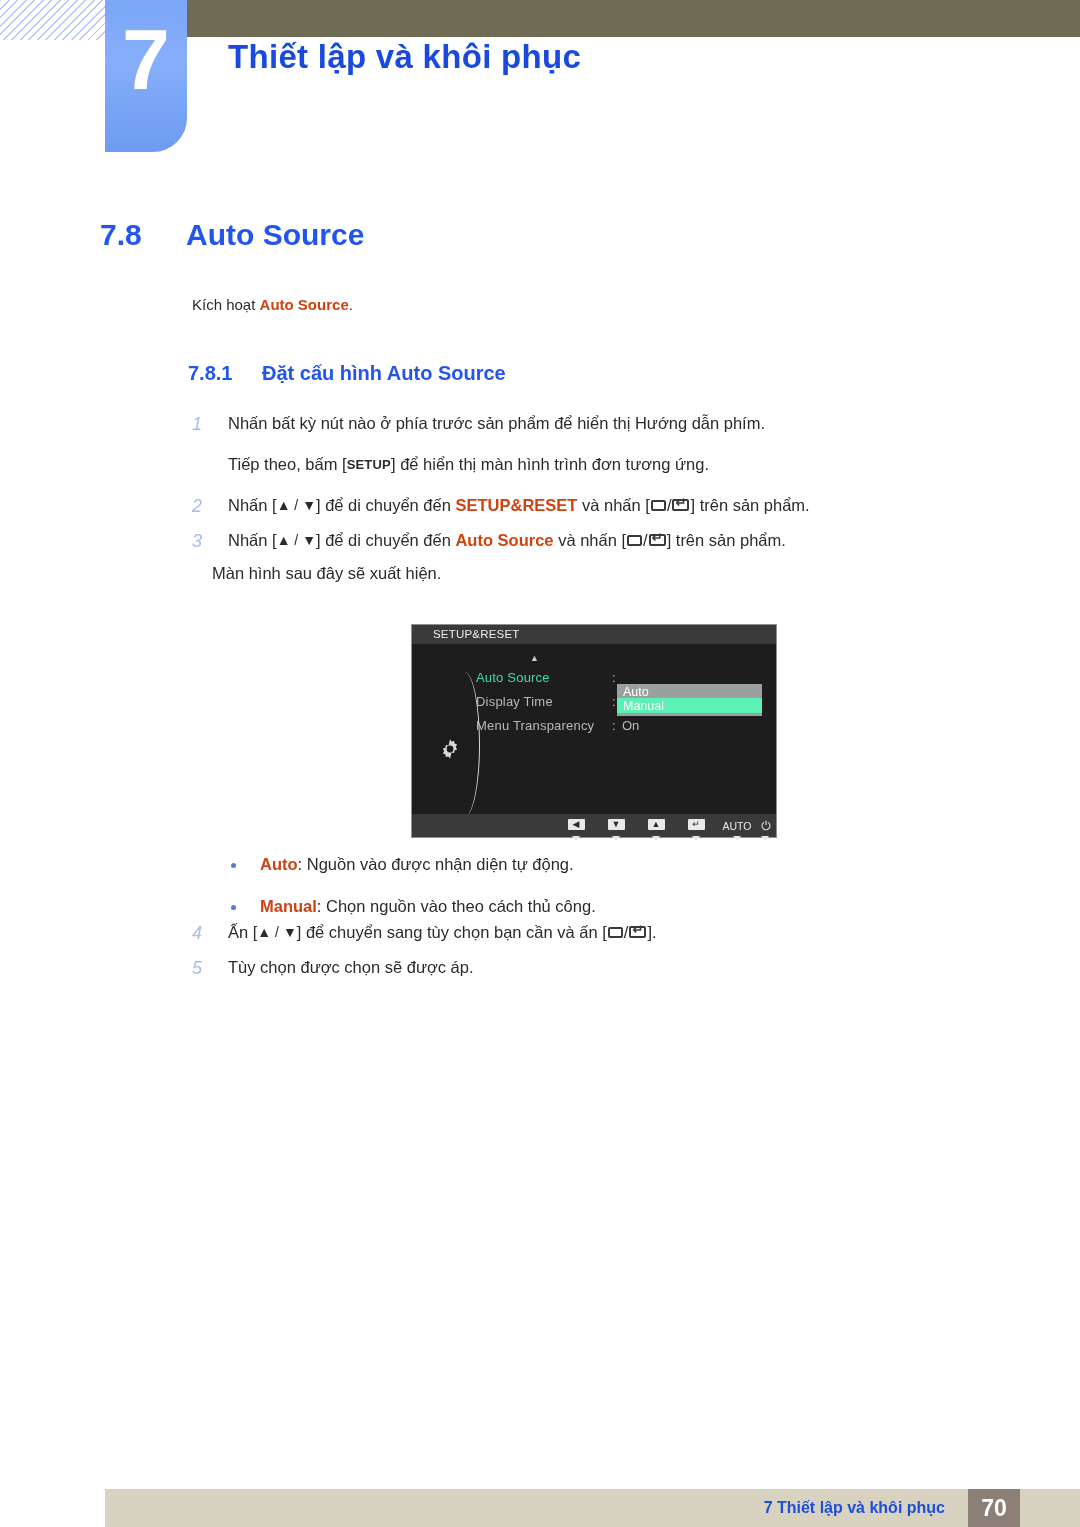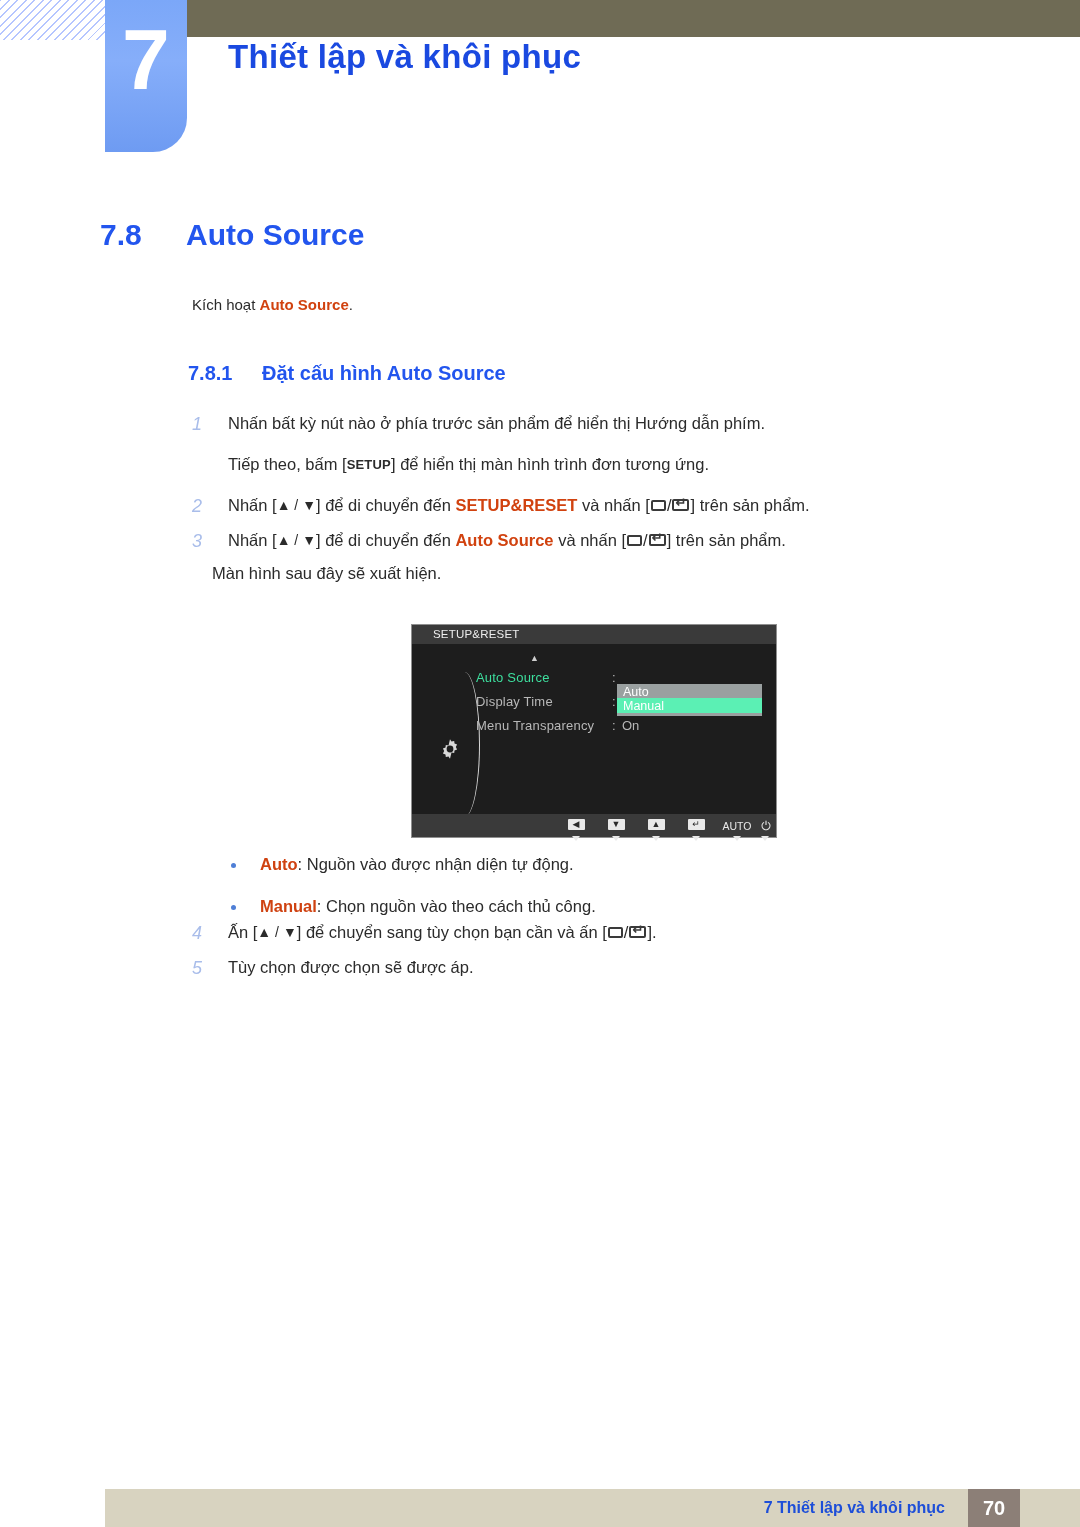--- a/index.html
+++ b/index.html
@@ -177,21 +177,21 @@
   .foot-text {
     position: absolute; right: 135px; top: 1499px;
     color: #1d4ed8; font-size: 16px; font-weight: bold; white-space: nowrap;
   }
   .foot-page {
     position: absolute; left: 968px; top: 1489px; width: 52px; height: 38px;
     background: #8c7f77;
   }
   .foot-page span {
     display: block; width: 100%; line-height: 38px; text-align: center;
-    color: #ffffff; font-size: 20px; font-weight: bold;
+    color: #ffffff; font-size: 23px; font-weight: bold;
   }
 </style>
 </head>
 <body>
 
 <div class="page">
 
   <div class="hatch"></div>
   <div class="olive-bar"></div>
   <div class="chapter-badge">

